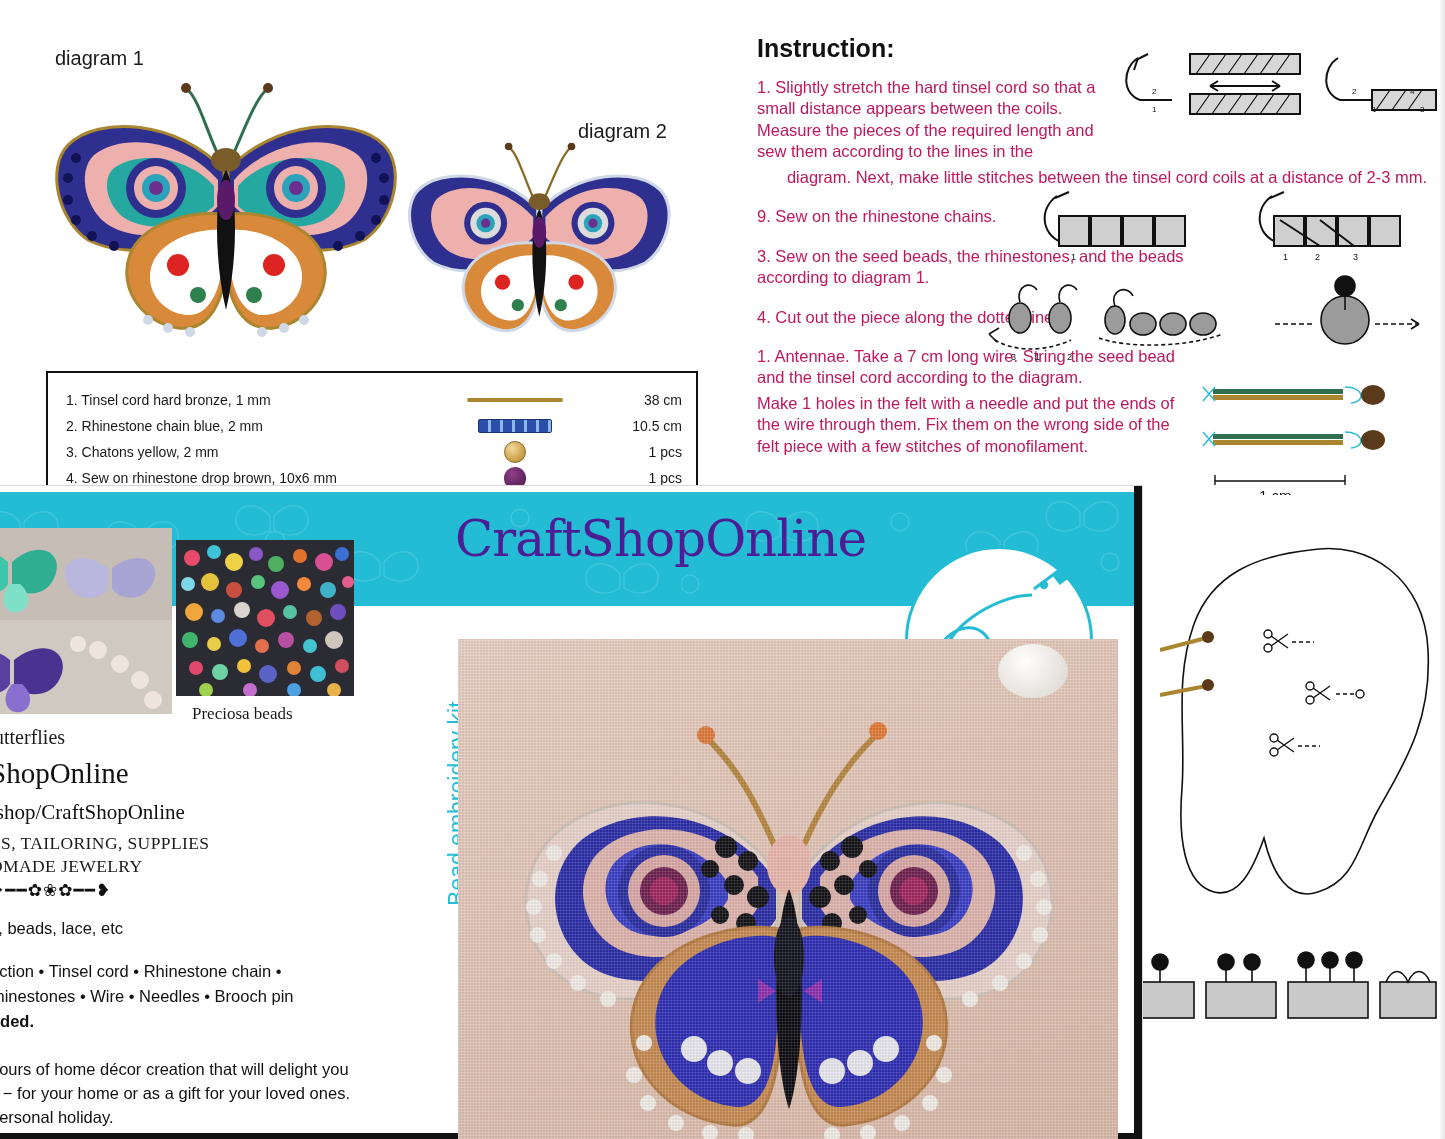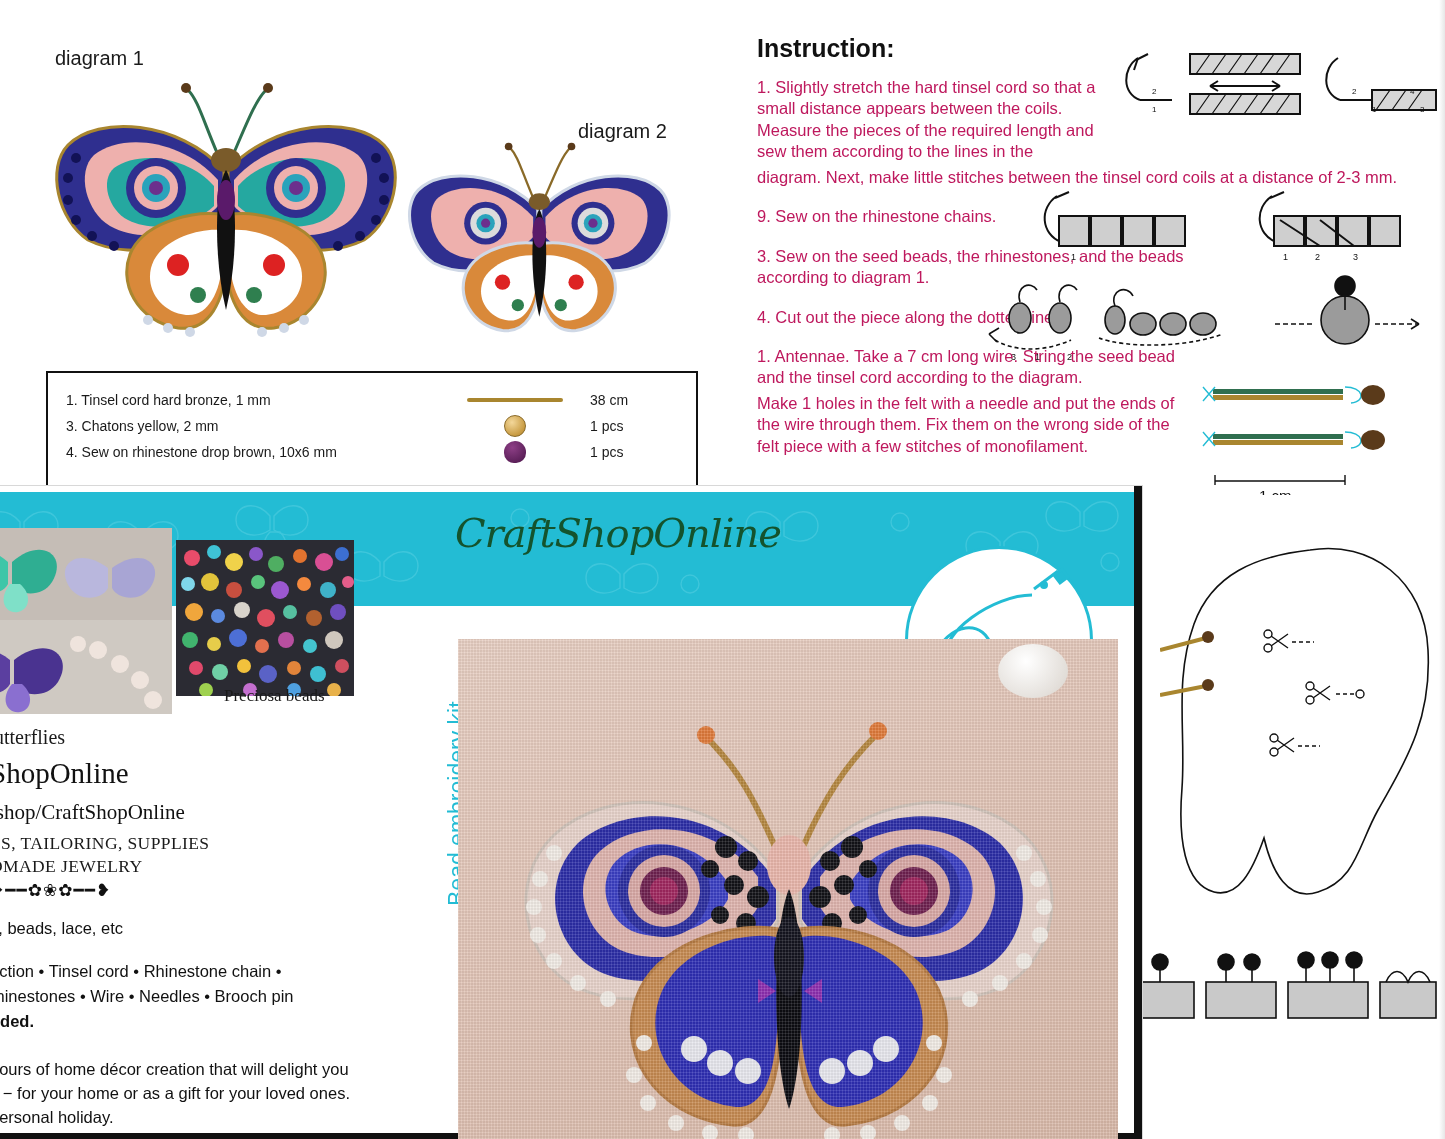--- a/index.html
+++ b/index.html
@@ -57,42 +57,42 @@
     align-items: center;
     height: 26px;
     padding: 0 14px 0 18px;
     font-size: 14px;
   }
   #parts-box .row:first-child { margin-top: 14px; }
   #parts-box .row .name { flex: 1; white-space: nowrap; }
   #parts-box .row .swatch {
     width: 150px; text-align: center; display: flex; justify-content: center; align-items: center;
   }
-  #parts-box .row .qty { width: 92px; text-align: left; white-space: nowrap; }
+  #parts-box .row .qty { width: 92px; text-align: right; white-space: nowrap; }
 
   .sw-cord { display:block; width: 96px; height: 4px; background: #a9862f; border-radius: 2px; }
   .sw-chain { display:block; width: 72px; height: 12px;
       background: repeating-linear-gradient(to right, #2b4fa8 0 9px, #8fb6e8 9px 12px);
       border: 1px solid #1b3570; border-radius: 2px; }
   .sw-chaton { display:block; width: 20px; height: 20px; border-radius: 50%;
       background: radial-gradient(circle at 35% 32%, #f3d79a, #c89b42 70%, #a8802f); border:1px solid #8a6a28; }
   .sw-drop { display:block; width: 22px; height: 22px; border-radius: 50% 50% 45% 45%;
       background: radial-gradient(circle at 38% 30%, #8d3f86, #5b1f58 75%); }
 
   
   #instr-col { position: absolute; left: 757px; top: 34px; width: 660px; }
   #instr-title { font-size: 25px; font-weight: bold; color: #111; margin: 0 0 14px 0; }
   .instr-p {
     font-size: 16.5px;
     line-height: 1.30;
     color: #be185d;
     margin: 0 0 18px 0;
     width: 370px;
   }
-  .instr-p.wide { width: 670px; }
+  .instr-p.wide { width: 670px; text-align: right; }
   .instr-p.mid { width: 430px; }
 
   
   .mini { position: absolute; }
 
   
   #cut-template { position: absolute; left: 1160px; top: 520px; }
 
   
   #cover-card {
@@ -118,23 +118,22 @@
     background: #23bcd4;
     overflow: hidden;
   }
   #brand-banner .pattern {
     position: absolute; inset: 0;
     opacity: .33;
   }
   #brand-logo-text {
     position: absolute; left: 455px; top: 18px;
     font-family: "DejaVu Serif", serif;
-    font-style: italic;
-    font-size: 40px;
-    color: #14532d;
+    font-size: 50px;
+    color: #4c1d95;
     letter-spacing: -1px;
     white-space: nowrap;
   }
   #brand-badge {
     position: absolute; left: 905px; top: 546px;
     width: 182px; height: 182px; border-radius: 50%;
     background: #ffffff; border: 3px solid #23bcd4;
   }
 
   
@@ -296,20 +295,27 @@
     </g>
   </svg>
 
   <div id="parts-box">
     <div class="row">
       <span class="name">1. Tinsel cord hard bronze, 1 mm</span>
       <span class="swatch">
           <i class="sw-cord"></i>
         </span>
       <span class="qty">38 cm</span>
+    </div>
+    <div class="row">
+      <span class="name">2. Rhinestone chain blue, 2 mm</span>
+      <span class="swatch">
+          <i class="sw-chain"></i>
+        </span>
+      <span class="qty">10.5 cm</span>
     </div>
     <div class="row">
       <span class="name">3. Chatons yellow, 2 mm</span>
       <span class="swatch">
           <i class="sw-chaton"></i>
         </span>
       <span class="qty">1 pcs</span>
     </div>
     <div class="row">
       <span class="name">4. Sew on rhinestone drop brown, 10x6 mm</span>
@@ -629,21 +635,21 @@
           <circle cx="142" cy="134" r="8" fill="#3fbfd2"></circle>
         <circle cx="166" cy="126" r="7" fill="#cf4f5f"></circle>
         <circle cx="30" cy="150" r="7" fill="#9fd14f"></circle>
           <circle cx="74" cy="150" r="7" fill="#c46fd0"></circle>
         <circle cx="118" cy="150" r="7" fill="#4fa0e0"></circle>
           <circle cx="158" cy="150" r="7" fill="#e8b14a"></circle>
       </g>
     </svg>
   </div>
 
-  <div class="thumb-caption" id="caption-beads" style="left:192px; top:200px;margin-left:32px;">Preciosa beads</div>
+  <div class="thumb-caption" id="caption-beads" style="left:192px; top:218px;">Preciosa beads</div>
   <div class="thumb-caption" id="caption-butterflies" style="left:-6px; top:240px; font-size:20px;">utterflies</div>
 
   <div id="shop-name" style="left:-10px; top:271px;">ShopOnline</div>
   <div id="shop-url" style="left:-10px; top:314px;">/shop/CraftShopOnline</div>
   <div id="cat-line-1" style="left:-10px; top:347px;">ES, TAILORING, SUPPLIES</div>
   <div id="cat-line-2" style="left:-10px; top:370px;">DMADE JEWELRY</div>
   <div id="divider-orn" style="left:-10px; top:394px;">❥━━✿❀✿━━❥</div>
   <div class="body-copy" style="left:-10px; top:432px; width:380px;">s, beads, lace, etc</div>
   <div class="body-copy" style="left:-10px; top:475px; width:400px;">uction • Tinsel cord • Rhinestone chain •</div>
   <div class="body-copy" style="left:-10px; top:500px; width:400px;">rhinestones • Wire • Needles • Brooch pin</div>

